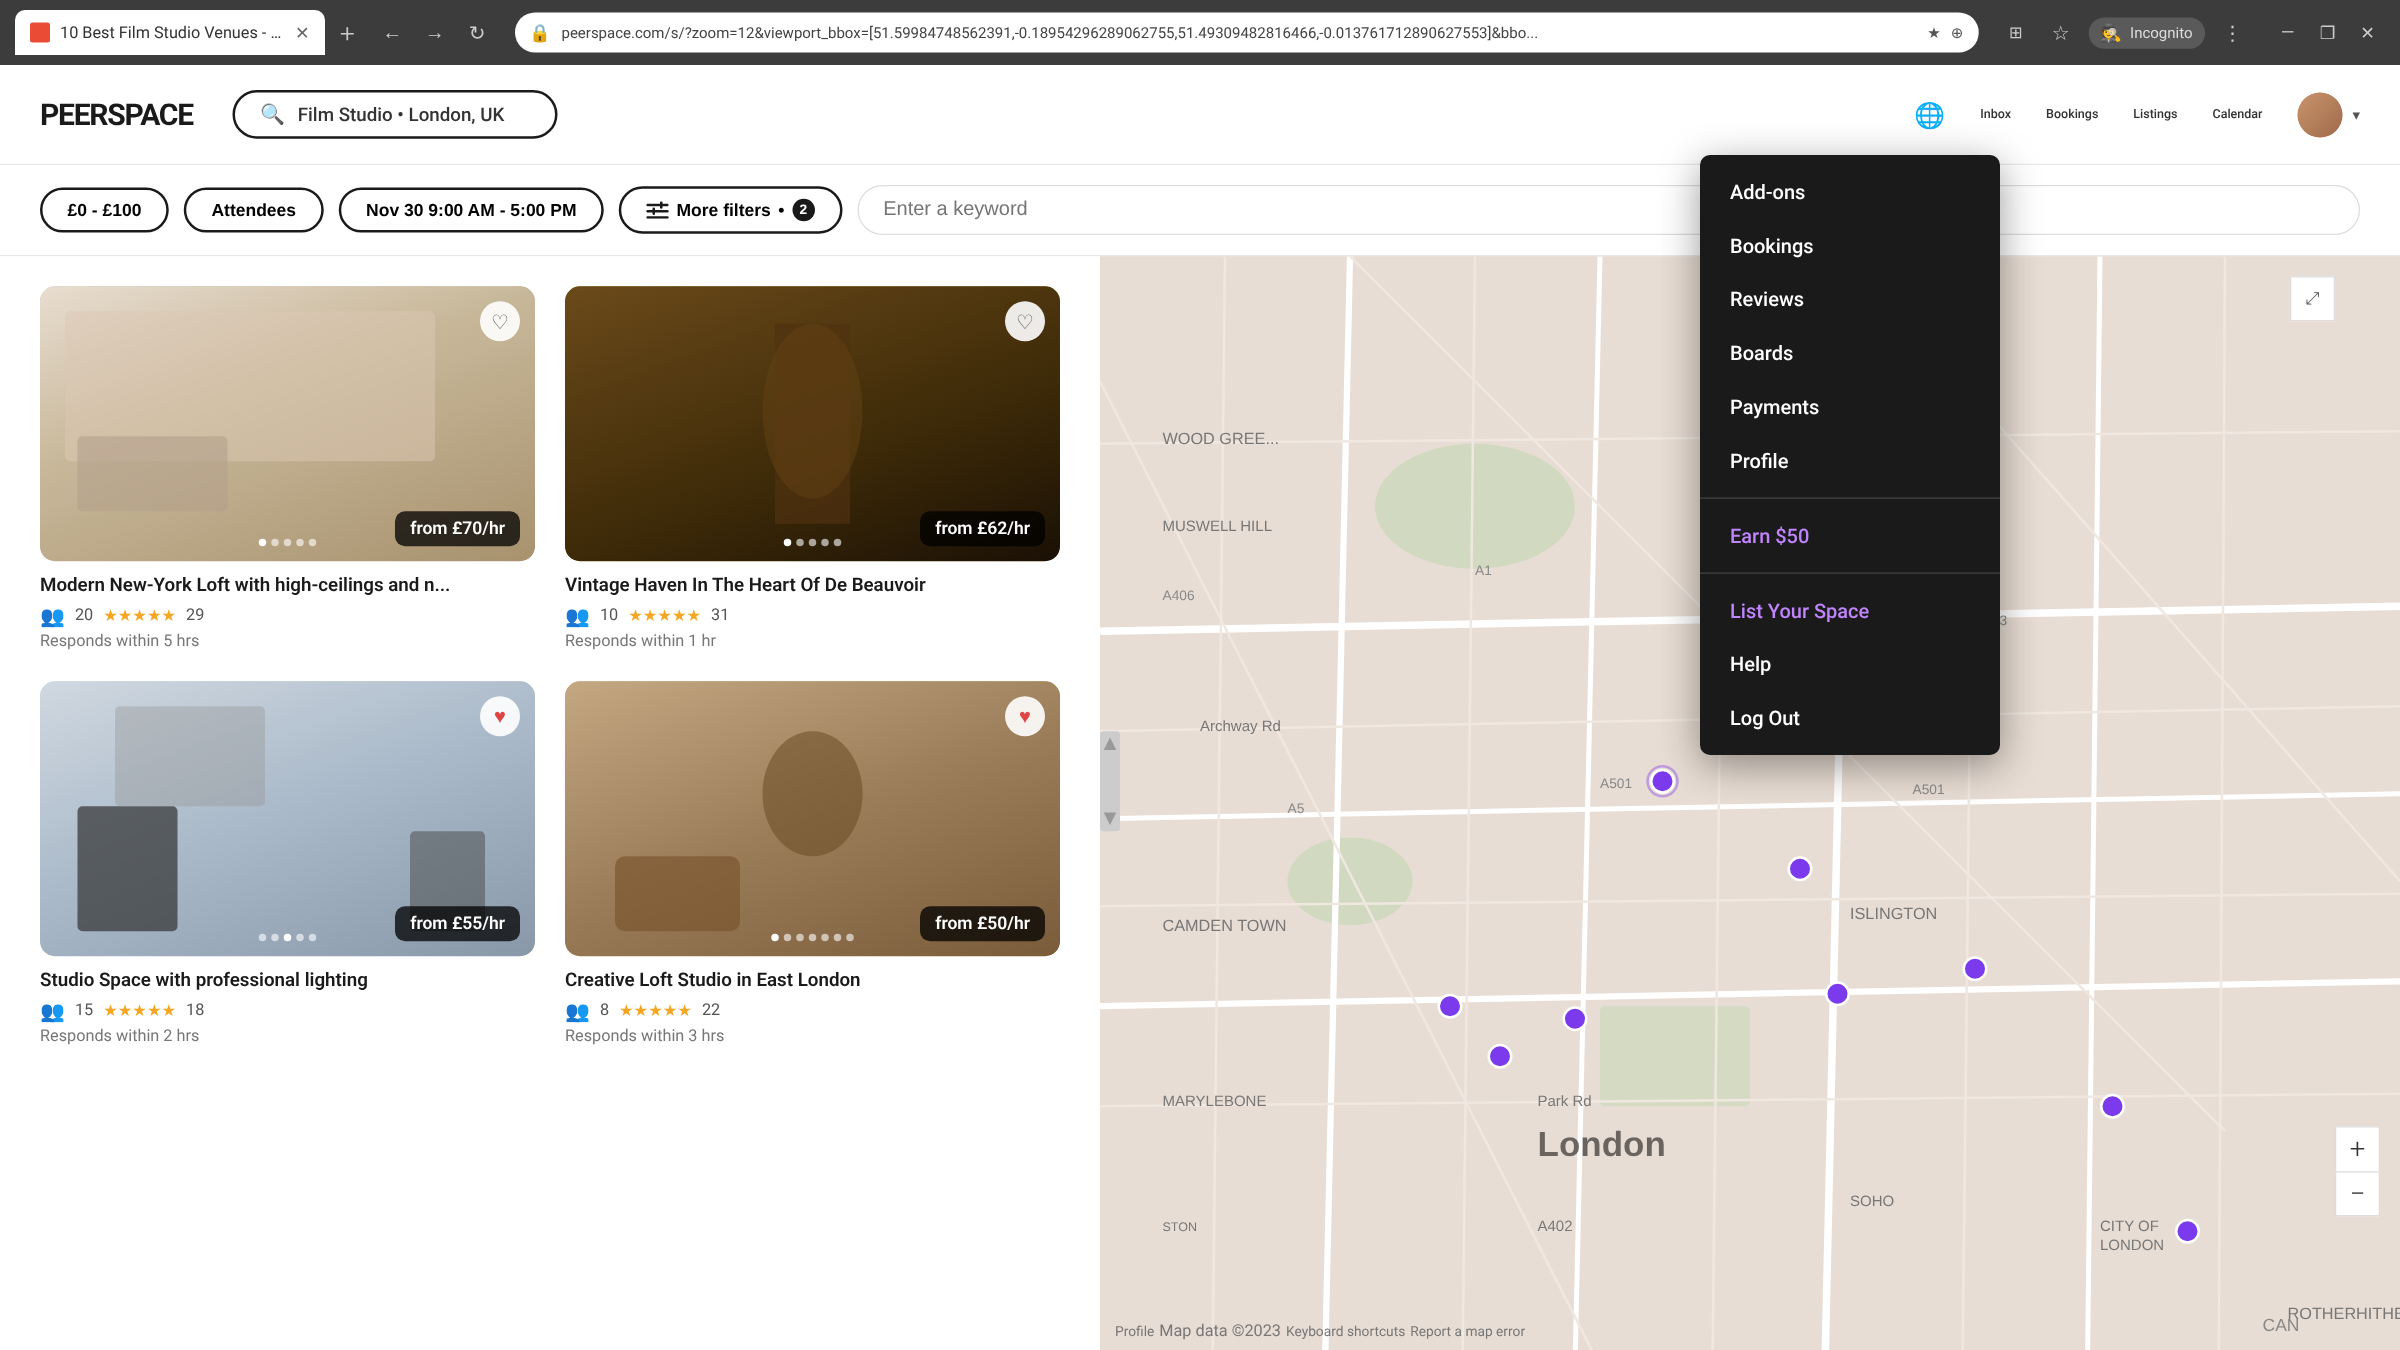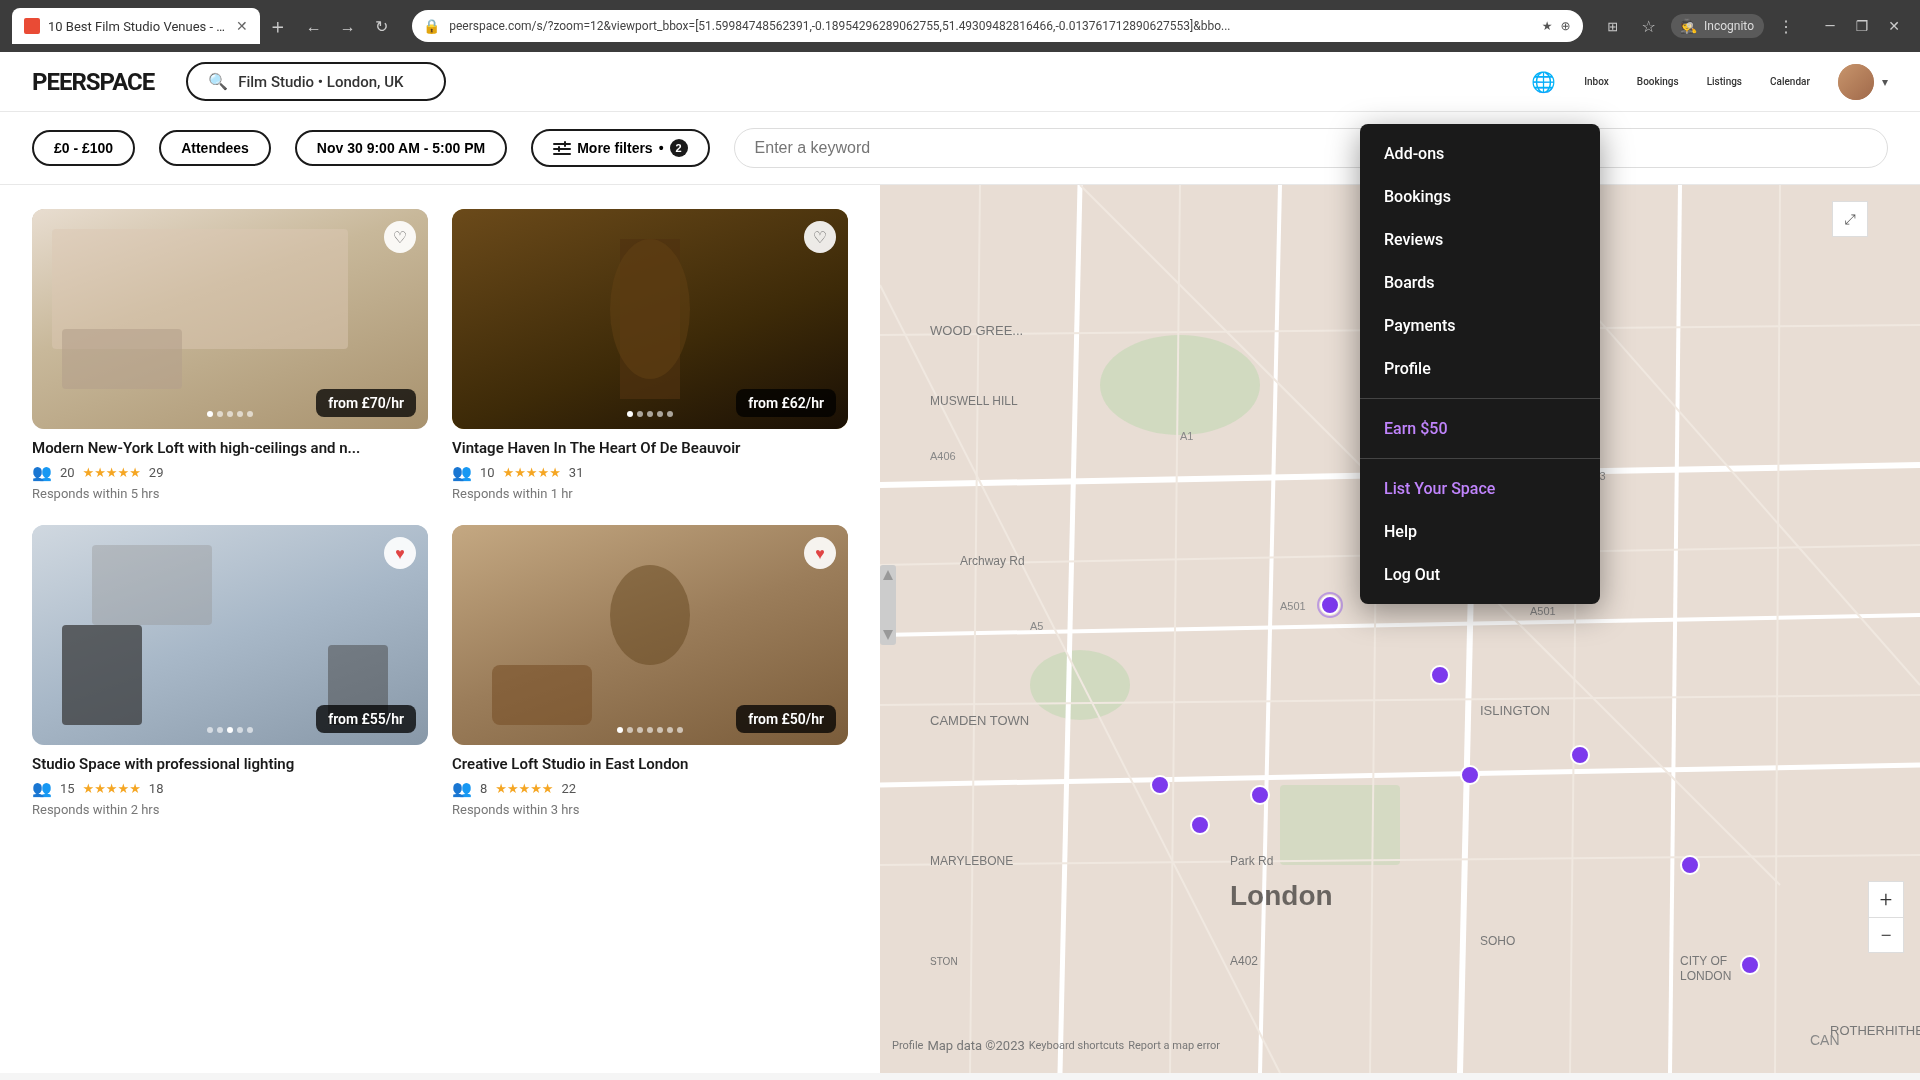--- a/index.html
+++ b/index.html
@@ -15,34 +15,34 @@
     .ctrl-btn { color: #ccc; font-size: 16px; cursor: pointer; width: 28px; height: 28px; display: flex; align-items: center; justify-content: center; border-radius: 50%; }
     .address-bar { flex: 1; background: #fff; border-radius: 20px; height: 32px; display: flex; align-items: center; padding: 0 12px; font-size: 13px; color: #333; gap: 8px; }
     .address-text { flex: 1; overflow: hidden; text-overflow: ellipsis; white-space: nowrap; font-size: 12px; color: #444; }
     .browser-actions { display: flex; align-items: center; gap: 8px; margin-left: 8px; }
     .action-btn { color: #ccc; width: 28px; height: 28px; display: flex; align-items: center; justify-content: center; cursor: pointer; font-size: 16px; }
     .incognito-btn { background: #5a5a5a; border-radius: 16px; padding: 4px 10px; font-size: 12px; color: #ddd; display: flex; align-items: center; gap: 6px; cursor: pointer; }
     .window-controls { display: flex; gap: 4px; margin-left: 8px; }
     .win-btn { color: #ccc; font-size: 14px; width: 28px; height: 28px; display: flex; align-items: center; justify-content: center; cursor: pointer; }
 
     
-    .app-header { background: #fff; height: 60px; display: flex; align-items: center; padding: 0 32px; border-bottom: 1px solid #e8e8e8; position: relative; z-index: 100; }
+    .app-header { background: #fff; height: 80px; display: flex; align-items: center; padding: 0 32px; border-bottom: 1px solid #e8e8e8; position: relative; z-index: 100; }
     .logo { font-size: 24px; font-weight: 700; color: #1a1a1a; letter-spacing: -1px; margin-right: 32px; }
     .search-bar { display: flex; align-items: center; border: 2px solid #1a1a1a; border-radius: 30px; padding: 8px 20px; gap: 10px; cursor: pointer; min-width: 260px; }
     .search-icon { color: #666; font-size: 16px; }
     .search-text { font-size: 15px; color: #333; font-weight: 500; }
     .header-nav { margin-left: auto; display: flex; align-items: center; gap: 28px; }
     .nav-link { font-size: 10px; color: #333; text-decoration: none; cursor: pointer; font-weight: 500; }
     .globe-icon { font-size: 20px; color: #555; cursor: pointer; }
     .avatar-btn { display: flex; align-items: center; gap: 8px; cursor: pointer; }
     .avatar { width: 36px; height: 36px; border-radius: 50%; background: linear-gradient(135deg, #c8956c, #a0694a); display: flex; align-items: center; justify-content: center; color: #fff; font-size: 14px; font-weight: 600; overflow: hidden; }
     .chevron-down { font-size: 12px; color: #555; }
 
     
-    .filter-bar { background: #fff; padding: 16px 32px; display: flex; align-items: center; gap: 24px; border-bottom: 1px solid #e8e8e8; }
+    .filter-bar { background: #fff; padding: 16px 32px; display: flex; align-items: center; gap: 12px; border-bottom: 1px solid #e8e8e8; }
     .filter-pill { border: 2px solid #1a1a1a; border-radius: 30px; padding: 8px 20px; font-size: 14px; font-weight: 600; background: #fff; cursor: pointer; white-space: nowrap; }
     .filter-pill.filters-btn { display: flex; align-items: center; gap: 8px; }
     .filter-dot { background: #1a1a1a; color: #fff; border-radius: 50%; width: 18px; height: 18px; font-size: 11px; display: flex; align-items: center; justify-content: center; }
     .keyword-input { flex: 1; border: 1px solid #ddd; border-radius: 30px; padding: 10px 20px; font-size: 16px; color: #999; outline: none; }
 
     
     .main-content { display: flex; height: calc(1080px - 52px - 72px - 68px); }
 
     
     .listings-panel { width: 880px; overflow-y: auto; padding: 24px 32px; background: #fff; }

